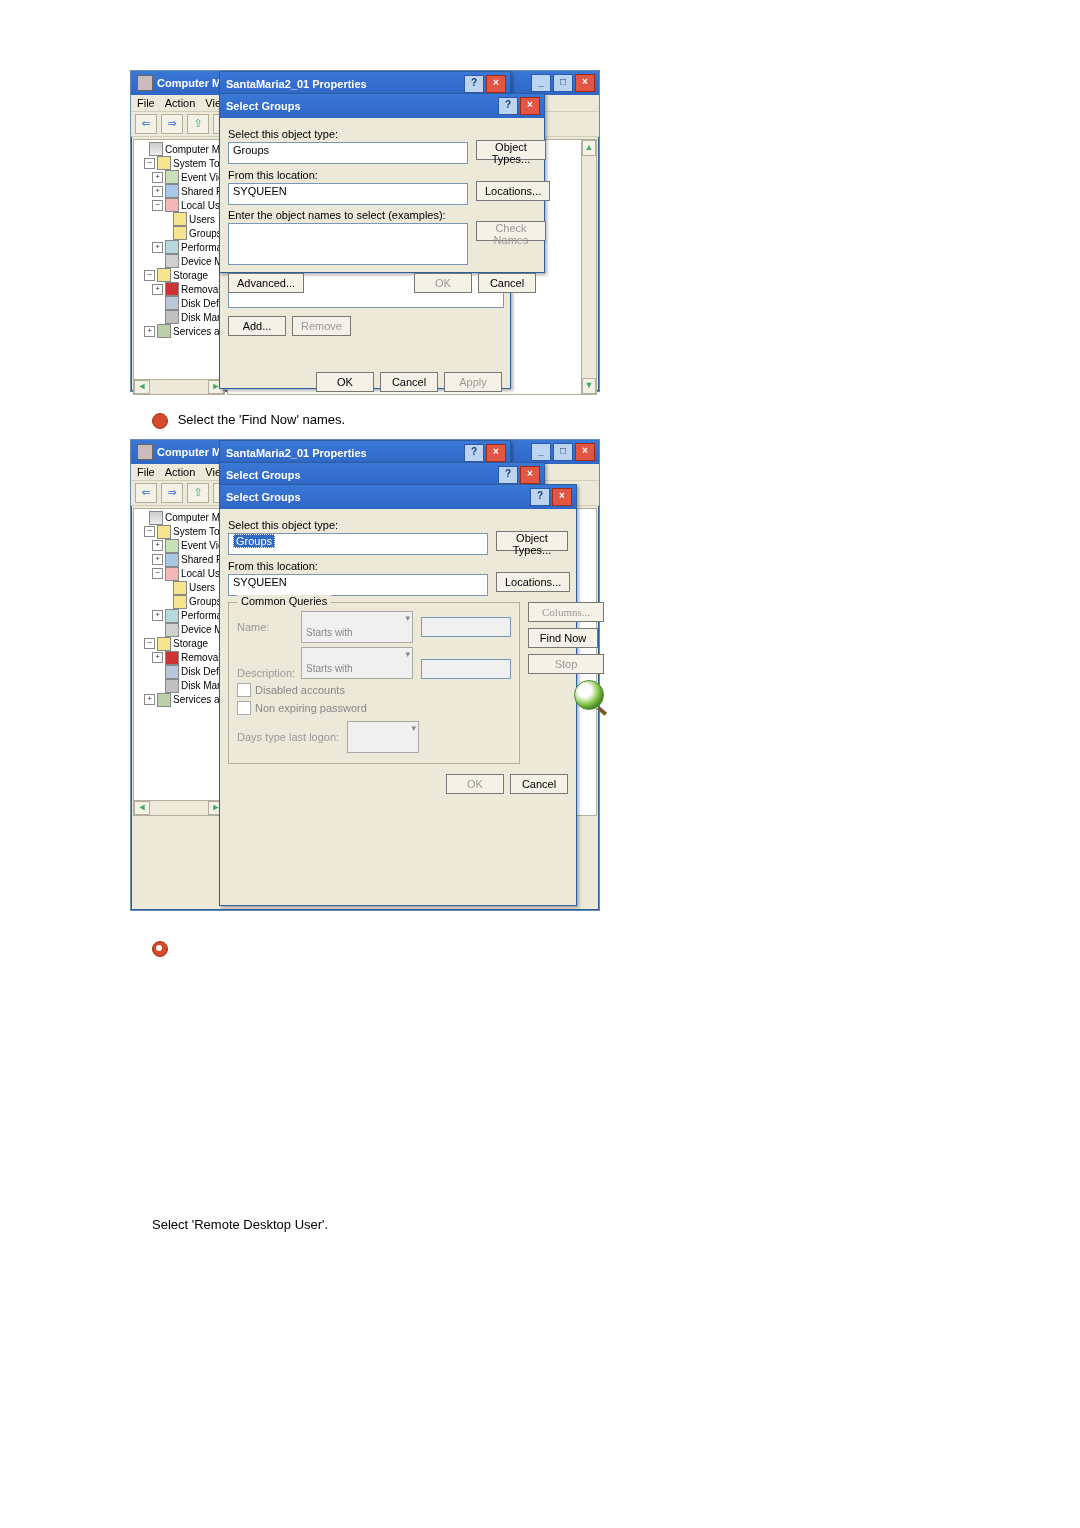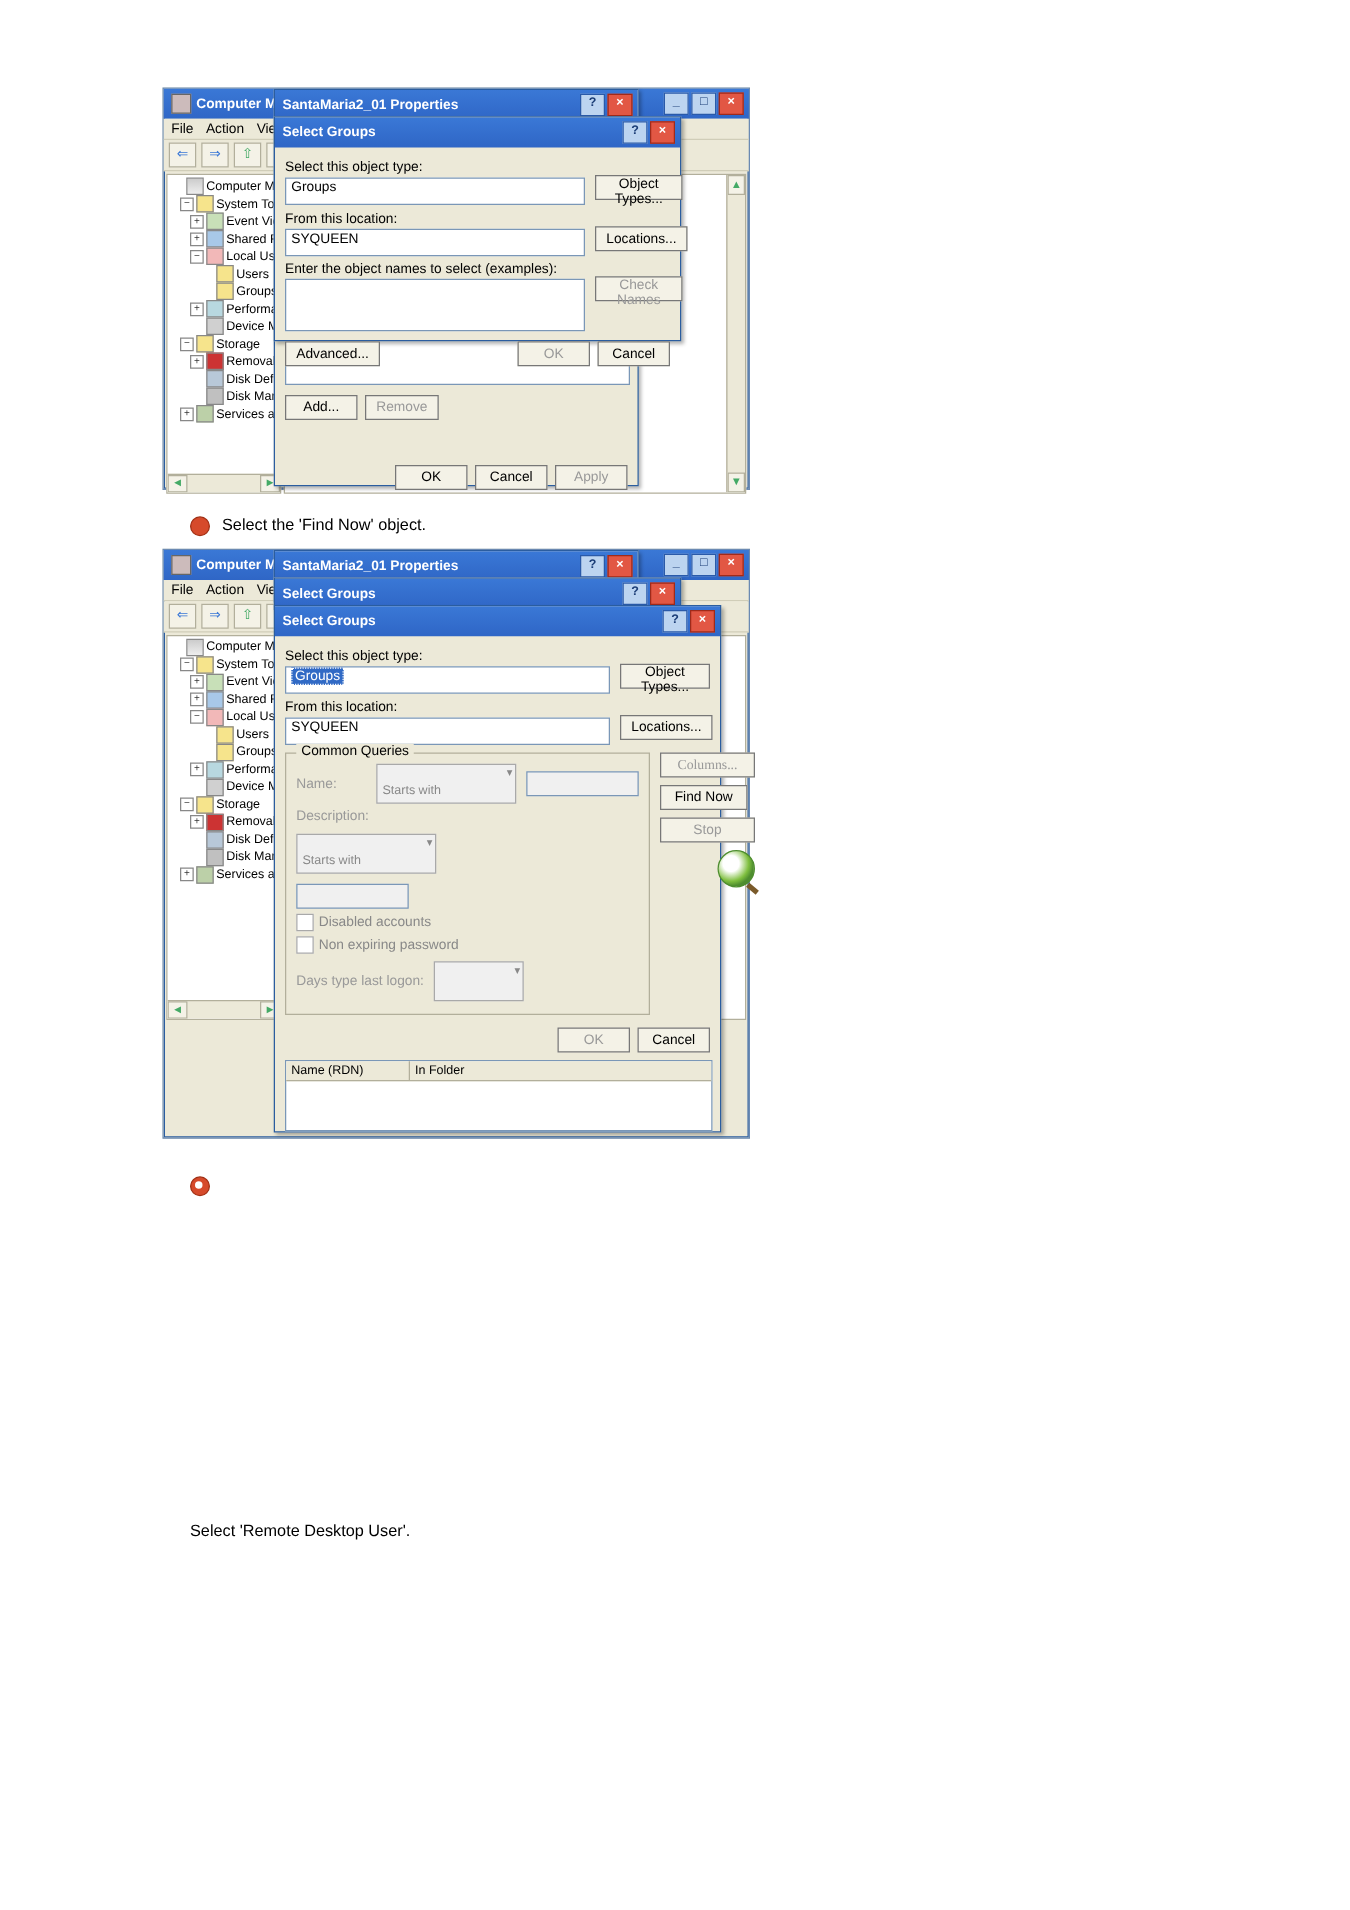--- a/index.html
+++ b/index.html
@@ -389,21 +389,21 @@
             <button class="winbtn small disabled">OK</button>
             <button class="winbtn small">Cancel</button>
           </div>
         </div>
       </div>
     </div>
   </div>
 
   <div class="instr">
     <span class="bullet"></span>
-    <span>Select the 'Find Now' object.</span>
+    <span>Select the 'Find Now' names.</span>
   </div>
 
   <div class="shot shot2">
 
     <div class="titlebar">
       <div class="titlebar-left">
         <span class="ticon"></span>
         <span>Computer Man</span>
       </div>
       <div class="ctrlbtns">
@@ -555,21 +555,21 @@
         </div>
 
         <div class="row" style="align-items:flex-start;">
           <div class="group" style="flex:1;">
             <span class="group-title">Common Queries</span>
             <div class="row field-disabled" style="align-items:center;">
               <span style="width:56px;">Name:</span>
               <span class="combo">Starts with</span>
               <input class="txtbox" style="width: 80px; height: 16px; background: rgb(240, 240, 240);" disabled="">
             </div>
-            <div class="row field-disabled" style="align-items:flex-start;margin-top:4px;flex-direction:column;">
+            <div class="row field-disabled" style="align-items:flex-end;margin-top:4px;">
               <span style="width:56px;">Description:</span>
               <span class="combo">Starts with</span>
               <input class="txtbox" style="width: 80px; height: 16px; background: rgb(240, 240, 240);" disabled="">
             </div>
             <div class="chk">
               <span class="chkbox"></span>
               <span>Disabled accounts</span>
             </div>
             <div class="chk">
               <span class="chkbox"></span>
@@ -586,26 +586,20 @@
             <button class="winbtn disabled" style="width:76px;margin-top:6px;">Stop</button>
             <span class="searchicon"></span>
           </div>
         </div>
 
         <div class="btnrow">
           <button class="winbtn small disabled">OK</button>
           <button class="winbtn small">Cancel</button>
         </div>
 
-        <div class="listbox" style="flex:1;margin-top:6px;">
-          <div style="display:flex;border-bottom:1px solid #b2af9b;background:#ece9d8;">
-            <div style="flex:0 0 90px;padding:2px 4px;border-right:1px solid #b2af9b;">Name (RDN)</div>
-            <div style="flex:1;padding:2px 4px;">In Folder</div>
-          </div>
-        </div>
       </div>
     </div>
   </div>
 
   <div class="instr" style="margin-top:30px;">
     <span class="bullet b10"></span>
   </div>
   <div class="instr" style="margin-top:260px;">
     <span>Select 'Remote Desktop User'.</span>
   </div>

